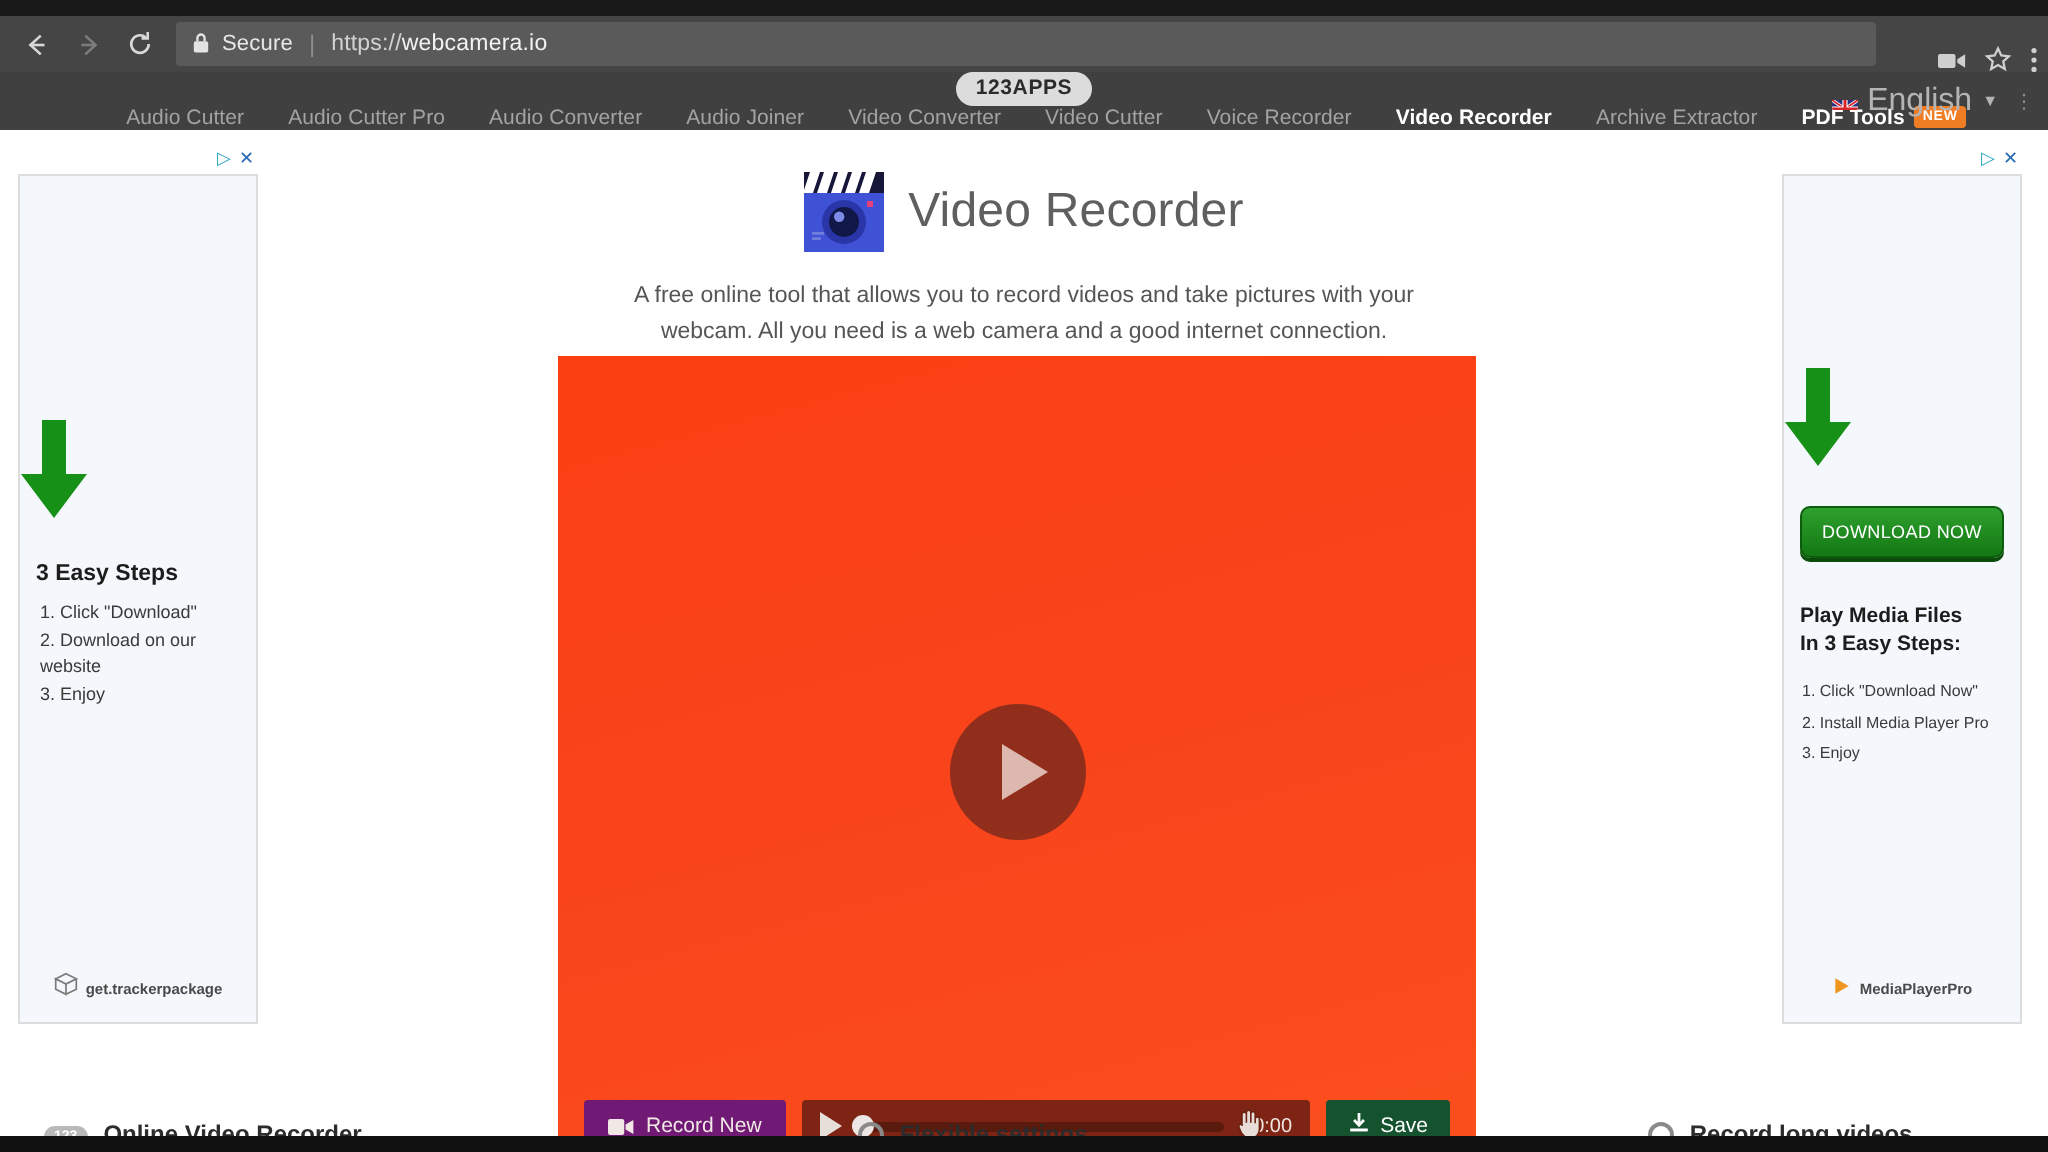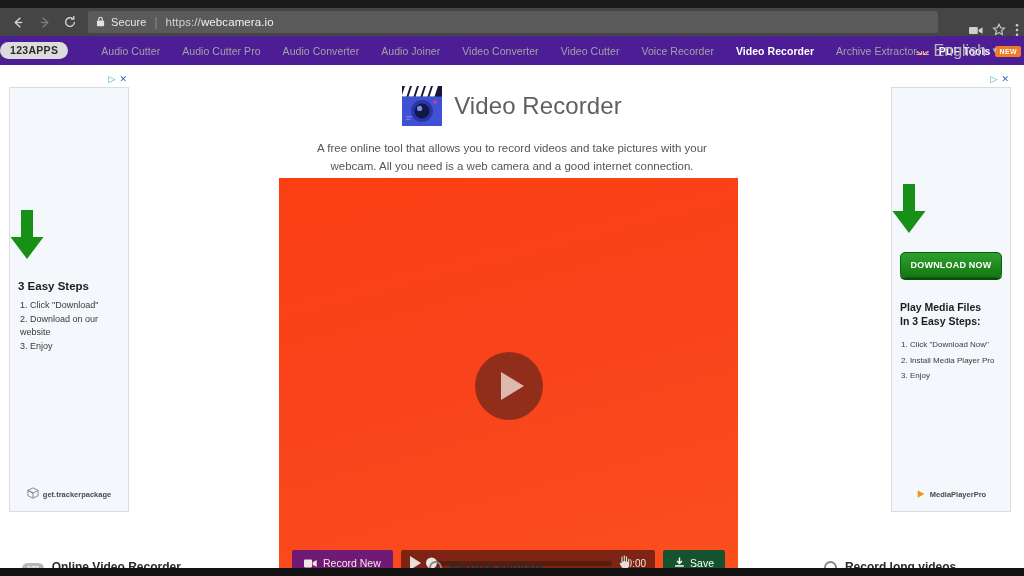--- a/index.html
+++ b/index.html
@@ -43,22 +43,22 @@
 
   .chrome-right {
     position:absolute; right:0; top:8px; height:28px; width:86px;
     display:flex; align-items:center; justify-content:flex-end; gap:9px; padding-right:5px;
   }
   .cr-icon { color:#cfcfcf; display:flex; align-items:center; }
 
   
   .site-nav {
     position:absolute; top:36px; left:0; width:1024px; height:29px;
-    background:#4c1d95;
-    display:flex; align-items:center; 
+    background:#404040;
+    display:flex; align-items:center; flex-direction:column;
   }
   .logo-pill {
     background:#dcdcdc; color:#2b2b2b; font-size:10.5px; font-weight:bold;
     border-radius:11px; padding:3px 10px; letter-spacing:.3px;
     line-height:1;
   }
   .nav-items { display:flex; align-items:center; gap:0; margin-left:22px; }
   .nav-item {
     color:#a3a3a3; font-size:10.5px; padding:0 11px; white-space:nowrap;
     letter-spacing:.05px;
@@ -168,21 +168,21 @@
     display:flex; align-items:center; gap:4px; font-size:9px;
   }
   .ad-triangle { color:#2ea8c4; font-size:9px; }
   .ad-close { color:#2b6bb5; font-size:9px; }
 
   .arrow-down { display:block; margin:0 auto; }
   .ad-btn {
     display:block; margin:0 auto; text-align:center;
     background:linear-gradient(#2ea02e,#137813);
     border:1px solid #0c5c0c; border-radius:5px;
-    color:#fff; font-weight:bold; letter-spacing:.2px;
+    color:#fff; font-weight:normal; letter-spacing:.2px;
     box-shadow:0 2px 0 #0a4d0a;
   }
   .ad-h { color:#1c1c1c; font-weight:bold; }
   .ad-list { color:#3a3a3a; }
   .ad-list li { list-style:none; }
   .ad-footer {
     position:absolute; bottom:8px; left:0; width:100%;
     display:flex; align-items:center; justify-content:center; gap:4px;
   }
   .ad-foot-text { font-size:7.5px; color:#4a4a4a; font-weight:bold; }

